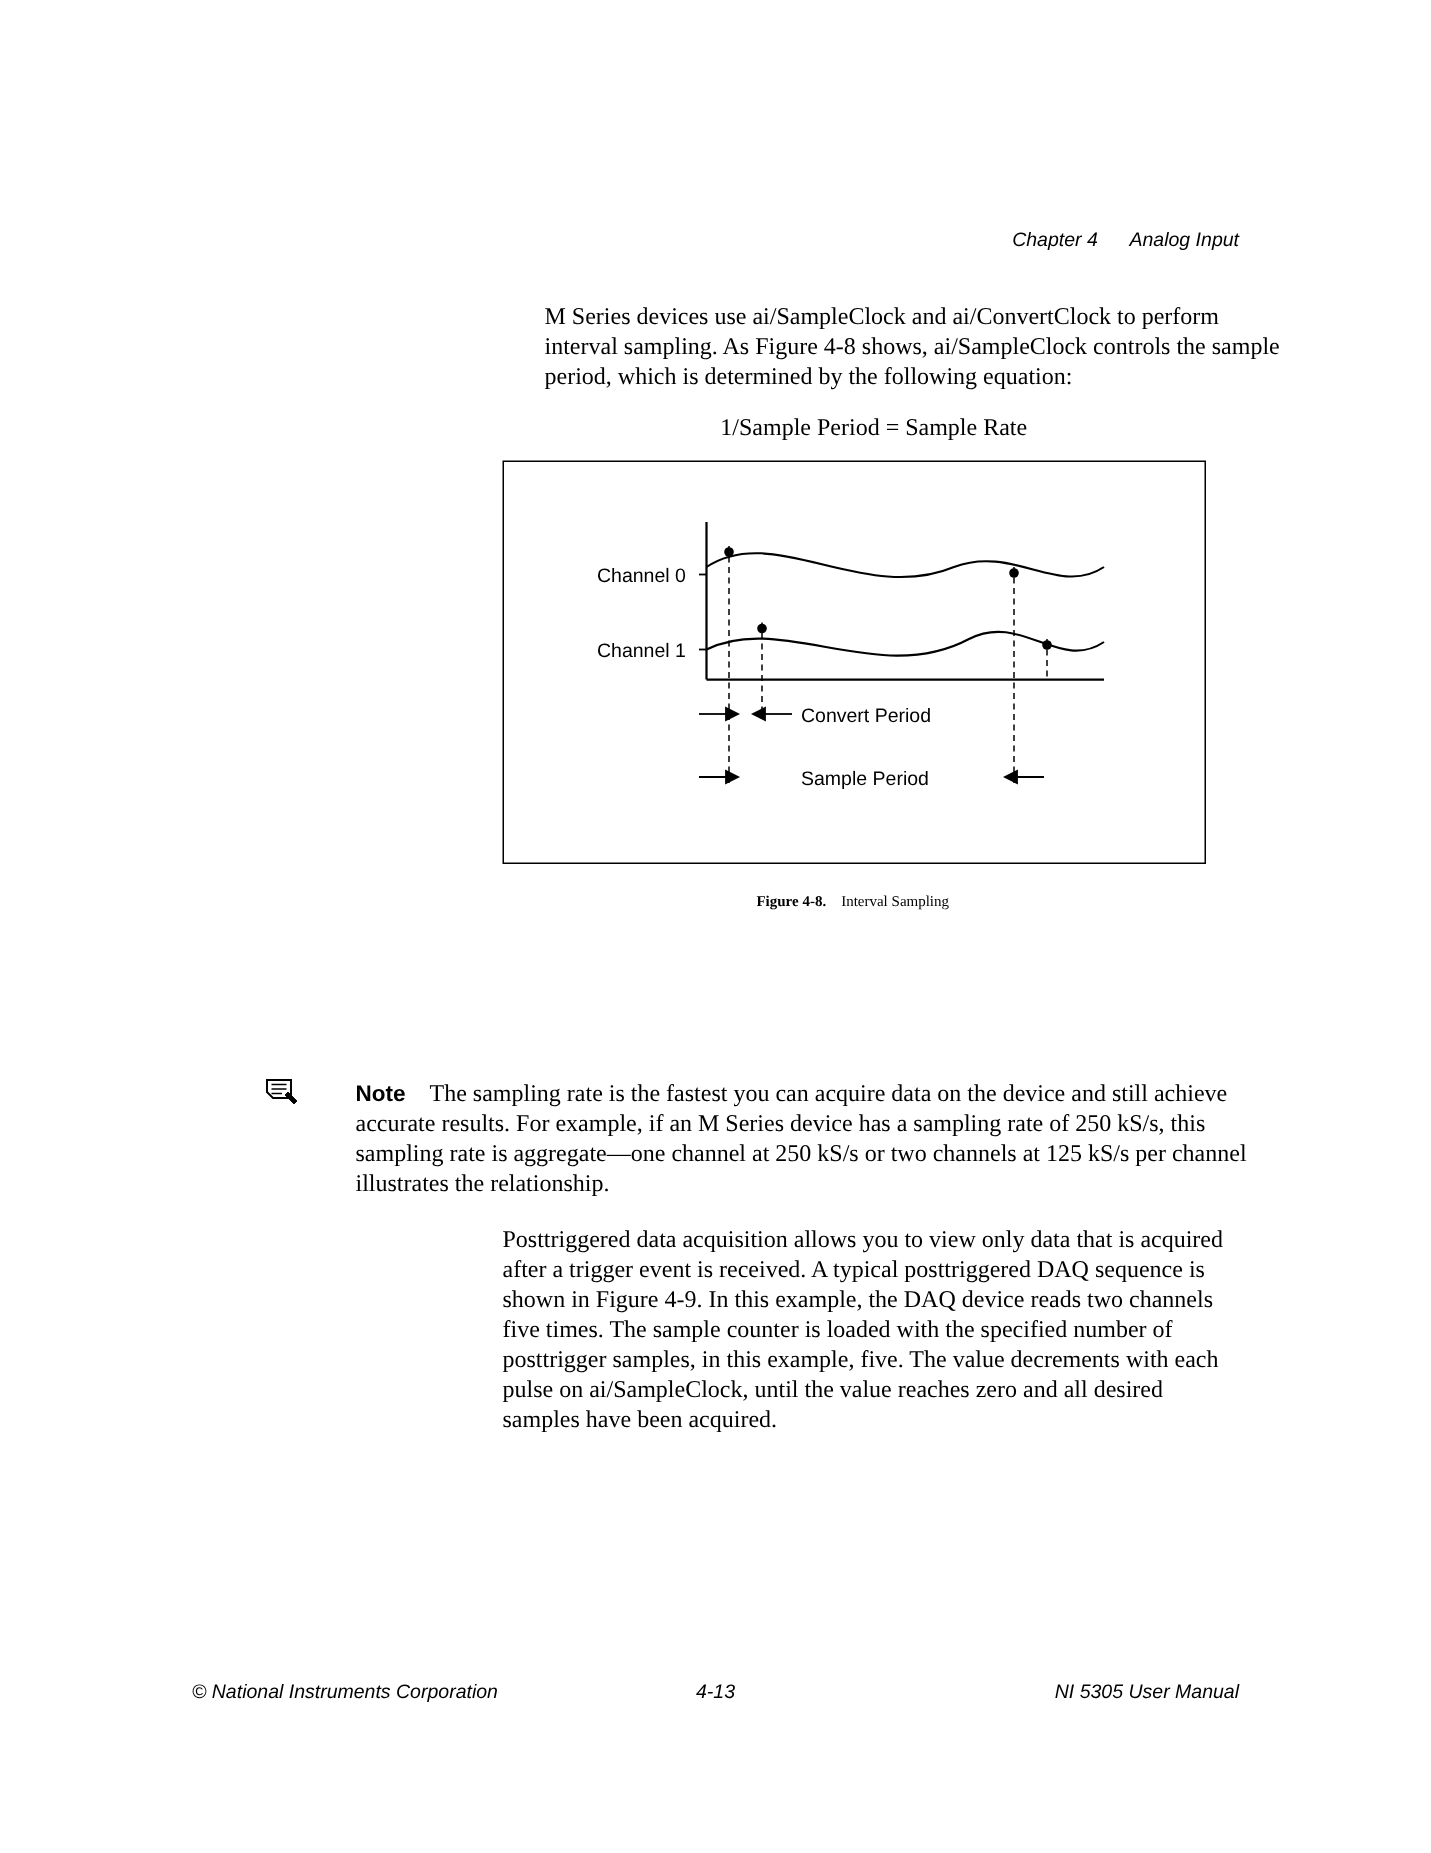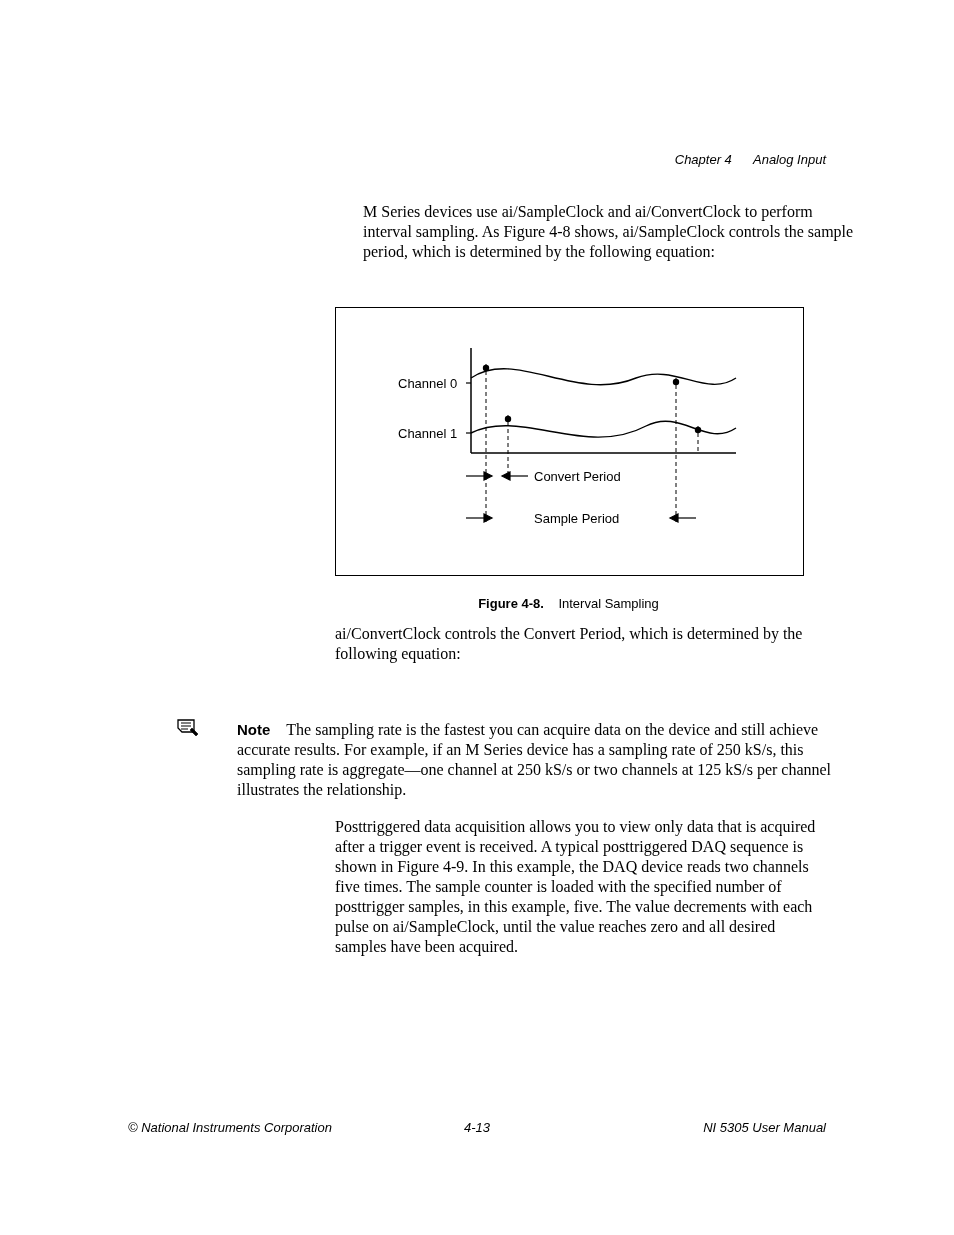--- a/index.html
+++ b/index.html
@@ -69,22 +69,22 @@
     width: 467px;
     height: 267px;
     border: 1px solid #000;
   }
   .figure-caption {
     position: absolute;
     left: 335px;
     top: 596px;
     width: 467px;
     text-align: center;
-    font-family: Liberation Sans, sans-serif;
-    font-size: 13px;
+    font-family: Liberation Serif, serif;
+    font-size: 10px;
   }
   .figure-caption .fignum { font-weight: bold; }
 
   .footer {
     position: absolute;
     top: 1120px;
     left: 128px;
     right: 128px;
     font-style: italic;
     font-size: 13px;
@@ -104,20 +104,21 @@
 <body>
 
 <div class="page">
 
   <div class="running-header">
     <span class="chap">Chapter 4</span>
     <span>Analog Input</span>
   </div>
 
   <div id="p1" class="body-block">M Series devices use ai/SampleClock and ai/ConvertClock to perform interval sampling. As Figure 4-8 shows, ai/SampleClock controls the sample period, which is determined by the following equation:</div>
+  <div id="eq1" class="body-block">1/Sample Period = Sample Rate</div>
 
   <div class="figure-box">
     <svg viewBox="0 0 467 267" width="467" height="267">
 
       <line x1="135" y1="40" x2="135" y2="145" stroke="#000" stroke-width="1.5"></line>
       <line x1="135" y1="145" x2="400" y2="145" stroke="#000" stroke-width="1.5"></line>
 
       <line x1="130" y1="75" x2="135" y2="75" stroke="#000" stroke-width="1.2"></line>
       <line x1="130" y1="125" x2="135" y2="125" stroke="#000" stroke-width="1.2"></line>
 
@@ -153,21 +154,20 @@
     <div class="fig-label" style="left:62px; top:118px;">Channel 1</div>
     <div class="fig-label" style="left:198px; top:161px;">Convert Period</div>
     <div class="fig-label" style="left:198px; top:203px;">Sample Period</div>
   </div>
   <div class="figure-caption">
     <span class="fignum">Figure 4-8.</span>
     <span>&nbsp;&nbsp;</span>
     <span>Interval Sampling</span>
   </div>
 
-  <div id="p2" class="body-block">ai/ConvertClock controls the Convert Period, which is determined by the following equation:</div>
 
   <svg class="note-icon" viewBox="0 0 24 20">
     <polygon points="2,2 18,2 18,14 6,14 2,10" fill="none" stroke="#000" stroke-width="1.3"></polygon>
     <line x1="5" y1="5" x2="15" y2="5" stroke="#000" stroke-width="1"></line>
     <line x1="5" y1="8" x2="15" y2="8" stroke="#000" stroke-width="1"></line>
     <line x1="5" y1="11" x2="12" y2="11" stroke="#000" stroke-width="1"></line>
     <path d="M16 10 L22 16 L20 18 L14 12 Z" fill="#000" stroke="#000" stroke-width="0.6"></path>
   </svg>
   <div class="note-block">
     <span class="note-label">Note</span>

